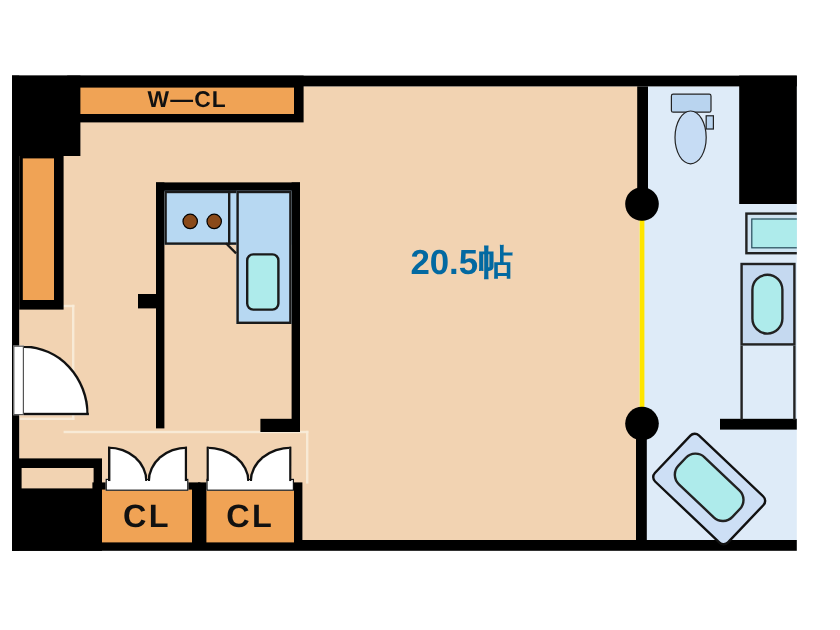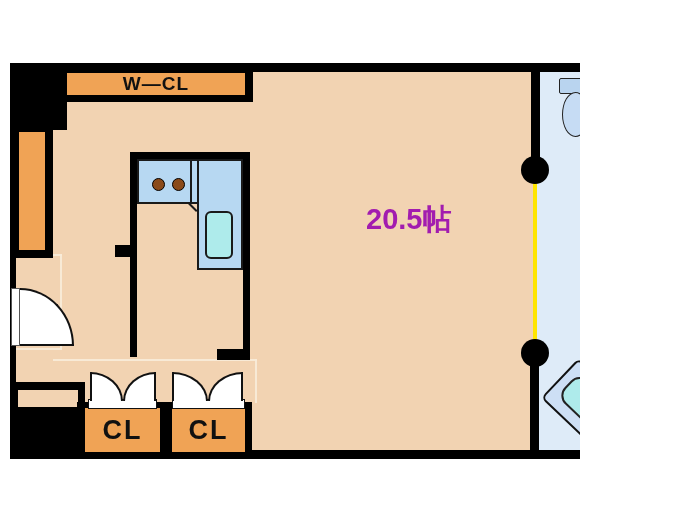--- a/index.html
+++ b/index.html
@@ -1,16 +1,16 @@
 <!DOCTYPE html>
 <html><head>
 <meta charset="utf-8">
 <style>
   html,body{margin:0;padding:0;background:#fff;}
-  #plan{position:relative;width:580px;height:525px;background:#ffffff;overflow:hidden;
+  #plan{position:relative;width:664px;height:525px;background:#ffffff;overflow:hidden;
         font-family:"Liberation Sans","DejaVu Sans",sans-serif;}
   #plan div{position:absolute;box-sizing:border-box;}
   .wall{background:#000;}
   .floor-main{background:#f2d3b2;}
   .floor-bath{background:#deebf8;}
   .orange{background:#f0a355;}
   .faint{background:#f8ecd9;opacity:.9;}
   .label{display:flex;align-items:center;justify-content:center;color:#111;}
   .fin{background:#fff;}
   .fin.l{border-radius:0 100% 0 0;border-top:2px solid #111;border-right:2px solid #111;border-left:2px solid #111;}
@@ -97,16 +97,16 @@
   <div class="fin l" style="left:90px;top:372px;width:33px;height:29px;"></div>
   <div class="fin r" style="left:123px;top:372px;width:33px;height:29px;"></div>
 
   <div class="wall" style="left:165px;top:402px;width:87px;height:56px;"></div>
   <div class="orange label" style="left:172px;top:408px;width:73px;height:44px;font-size:27px;font-weight:bold;letter-spacing:2px;">CL</div>
   <div class="doorbar" style="left:172px;top:399px;width:73px;height:10px;"></div>
   <div class="fin l" style="left:172px;top:372px;width:36px;height:29px;"></div>
   <div class="fin r" style="left:208px;top:372px;width:35px;height:29px;"></div>
 
   <div style="left:342px;top:204px;width:140px;height:80px;">
-    <div style="position:static;font-size:29px;font-weight:600;color:#a21caf;line-height:1.1;margin-left:24px;">20.5帖</div>
+    <div style="position:static;font-size:29px;font-weight:600;color:#0369a1;line-height:1.1;">20.5帖</div>
   </div>
 
 </div>
 
 </body></html>

